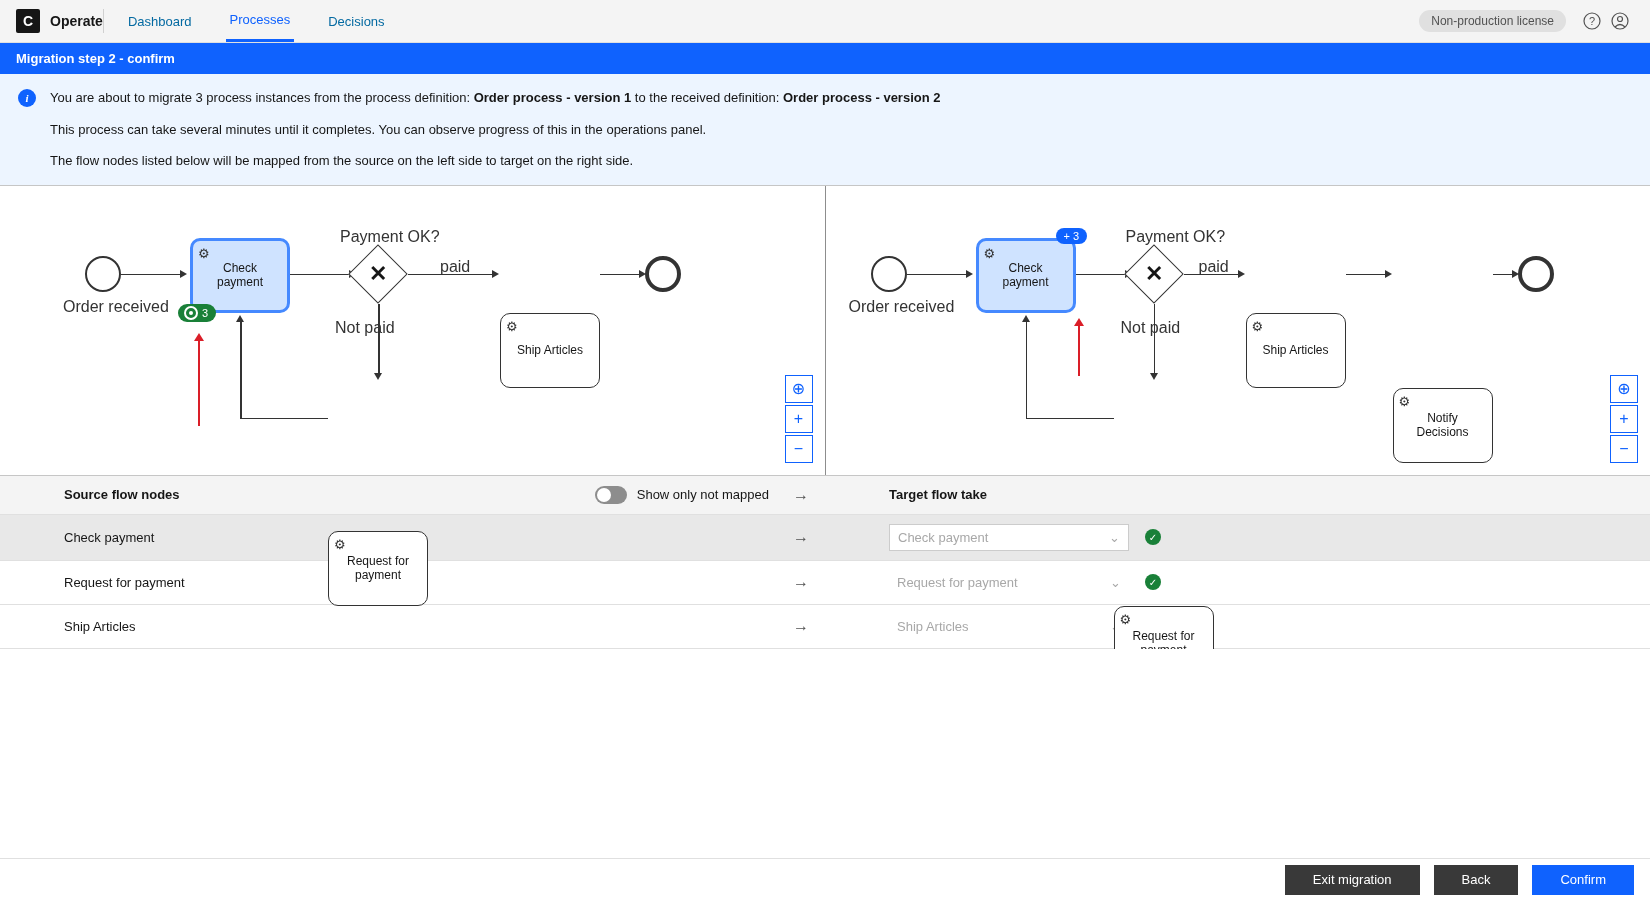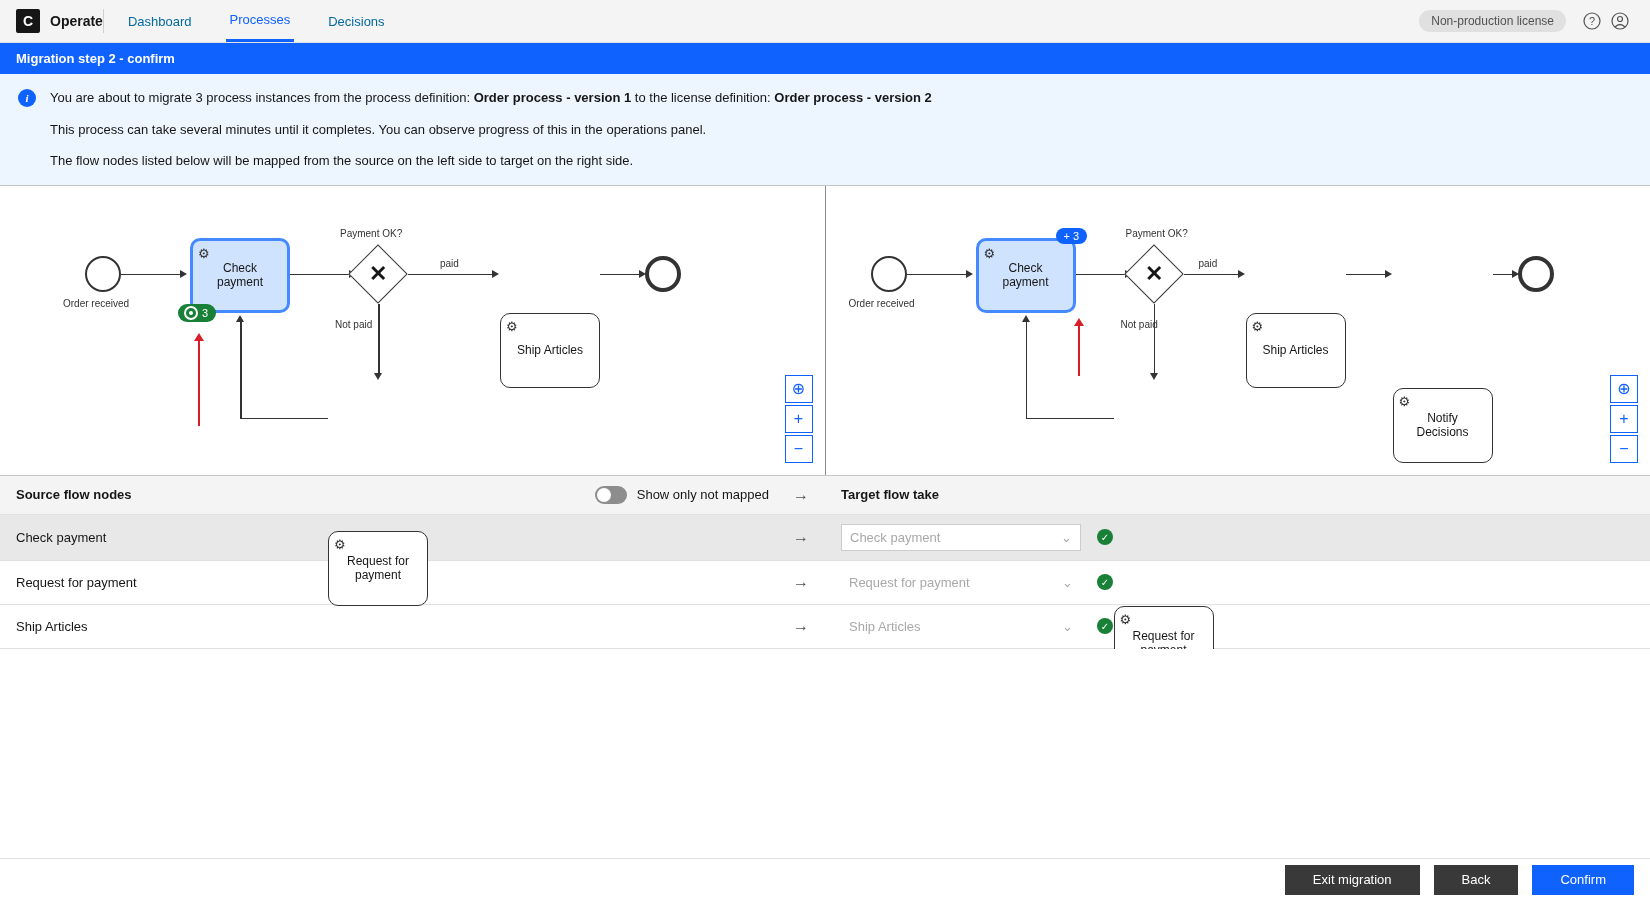--- a/index.html
+++ b/index.html
@@ -36,39 +36,39 @@
 
 .bpmn { position: absolute; }
 .start-event,.end-event { width: 36px; height: 36px; border-radius: 50%; background: #fff; }
 .start-event { border: 2px solid #333; }
 .end-event { border: 4px solid #333; }
 .task { width: 100px; height: 75px; border: 1.5px solid #333; background: #fff; border-radius: 10px; display: flex; align-items: center; justify-content: center; text-align: center; font-size: 12px; padding: 6px; position: relative; }
 .task.hl { background: #cfe3ff; border: 3px solid #4589ff; }
 .task .gear { position: absolute; top: 5px; left: 5px; font-size: 13px; color: #333; }
 .gateway { width: 42px; height: 42px; border: 1.5px solid #333; background: #fff; transform: rotate(45deg); display: flex; align-items: center; justify-content: center; }
 .gateway span { transform: rotate(-45deg); font-size: 22px; font-weight: bold; }
-.lbl { position: absolute; font-size: 10px; color: #333; }
+.lbl { position: absolute; font-size: 16px; color: #333; }
 .badge-green { position: absolute; background: #198038; color: #fff; border-radius: 10px; padding: 2px 8px 2px 6px; font-size: 11px; display: flex; align-items: center; gap: 4px;}
 .badge-green::before { content:""; width:10px; height:10px; border:2px solid #fff; border-radius:50%; display:inline-block;}
 .badge-green::after { content:""; width:4px; height:4px; background:#fff; border-radius:50%; position:absolute; left:11px;}
 .badge-blue { position: absolute; background: #0f62fe; color: #fff; border-radius: 10px; padding: 2px 8px; font-size: 11px; }
 .red-arrow { position: absolute; width: 2px; background: #da1e28; }
 .red-arrow::before { content:""; position:absolute; top:-8px; left:-4px; border-left:5px solid transparent; border-right:5px solid transparent; border-bottom:8px solid #da1e28;}
 
 
 .conn { position: absolute; background: #333; }
 .conn.h { height: 1.5px; }
 .conn.v { width: 1.5px; }
 .arrow-r::after { content:""; position:absolute; right:-6px; top:-4px; border-left:7px solid #333; border-top:4.5px solid transparent; border-bottom:4.5px solid transparent;}
 .arrow-u::after { content:""; position:absolute; top:-6px; left:-4px; border-bottom:7px solid #333; border-left:4.5px solid transparent; border-right:4.5px solid transparent;}
 .arrow-d::after { content:""; position:absolute; bottom:-6px; left:-4px; border-top:7px solid #333; border-left:4.5px solid transparent; border-right:4.5px solid transparent;}
 
 
 .map-header-row { display: flex; background: #f4f4f4; border-bottom: 1px solid #e0e0e0; }
-.map-col { flex: 1; padding: 10px 16px; display: flex; align-items: center; }
+.map-col { flex: 1; padding: 10px 16px; display: flex; align-items: center; margin-left: 48px; }
 .map-col.left { border-right: 0px; }
 .map-header-row .title { font-weight: 600; font-size: 13px; }
 .toggle-group { margin-left: auto; display: flex; align-items: center; gap: 10px; }
 .toggle { width: 32px; height: 18px; background: #8d8d8d; border-radius: 9px; position: relative; }
 .toggle::after { content:""; width:14px; height:14px; background:#fff; border-radius:50%; position:absolute; top:2px; left:2px;}
 .arrow-map { margin-left: 14px; color: #525252; font-size: 16px; }
 
 .map-row { display: flex; border-bottom: 1px solid #e0e0e0; background: #fff; }
 .map-row.alt { background: #e8e8e8; }
 .map-row .map-col { padding: 9px 16px; font-size: 13px; }
@@ -108,21 +108,21 @@
       </svg>
   </div>
 </div>
 
 <div class="step-bar">Migration step 2 - confirm</div>
 
 <div class="info-box">
   <div class="info-icon">i</div>
   <div class="info-text">
     <p>
-      <span>You are about to migrate 3 process instances from the process definition: </span><b>Order process - version 1</b><span> to the license definition: </span><b>Order process - version 2</b>
+      <span>You are about to migrate 3 process instances from the process definition: </span><b>Order process - version 1</b><span> to the received definition: </span><b>Order process - version 2</b>
     </p>
     <p>This process can take several minutes until it completes. You can observe progress of this in the operations panel.</p>
     <p>The flow nodes listed below will be mapped from the source on the left side to target on the right side.</p>
   </div>
 </div>
 
 <div class="diagram-row">
 
   <div class="diagram-pane">
     <div class="bpmn start-event" style="left:85px; top:70px;"></div>

